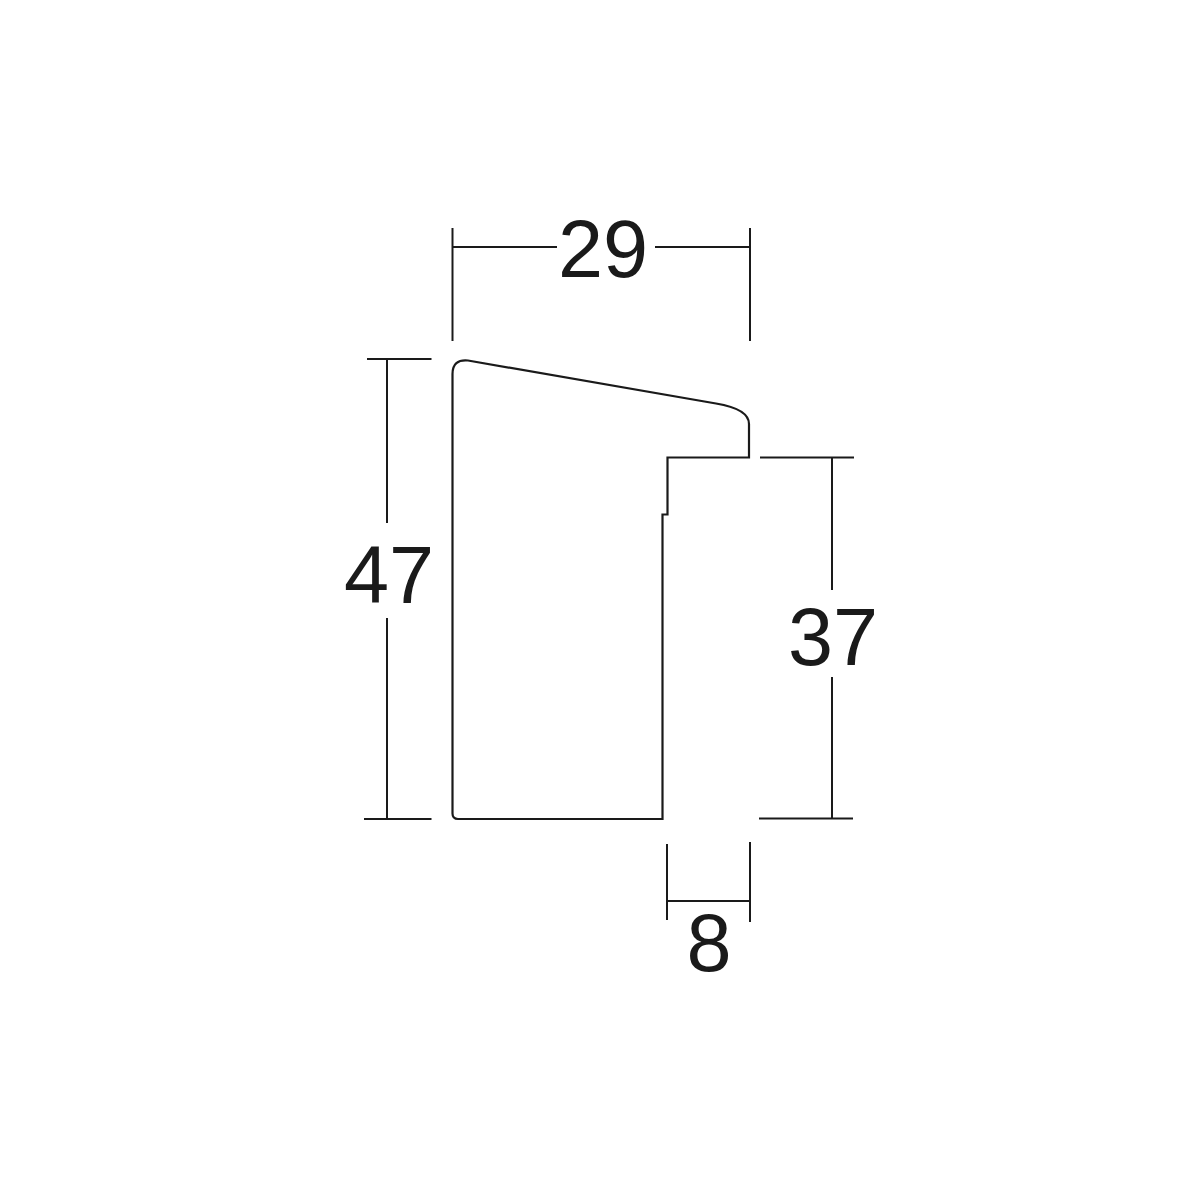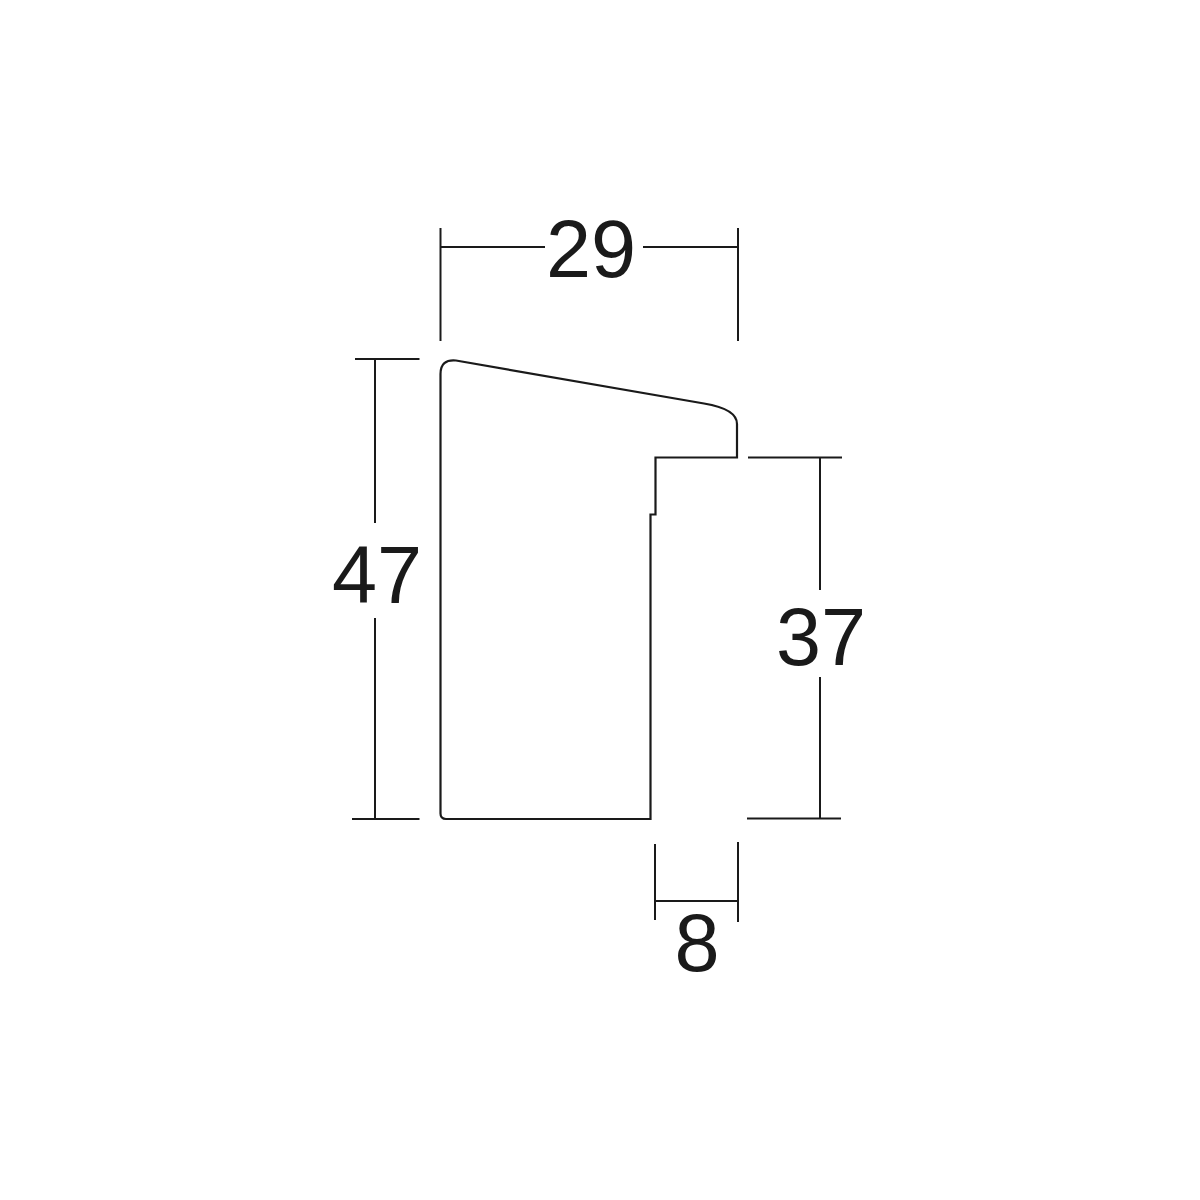--- a/index.html
+++ b/index.html
@@ -5,20 +5,21 @@
   html, body {
     margin: 0;
     padding: 0;
   }
   .canvas {
     position: relative;
     width: 1172px;
     height: 1200px;
     background: #ffffff;
     overflow: hidden;
+    padding-left: 12px;
   }
   svg {
     display: block;
     width: 1200px;
     height: 1200px;
   }
   .dim-text {
     font-family: "Liberation Sans", sans-serif;
     font-size: 81px;
     font-weight: 400;

